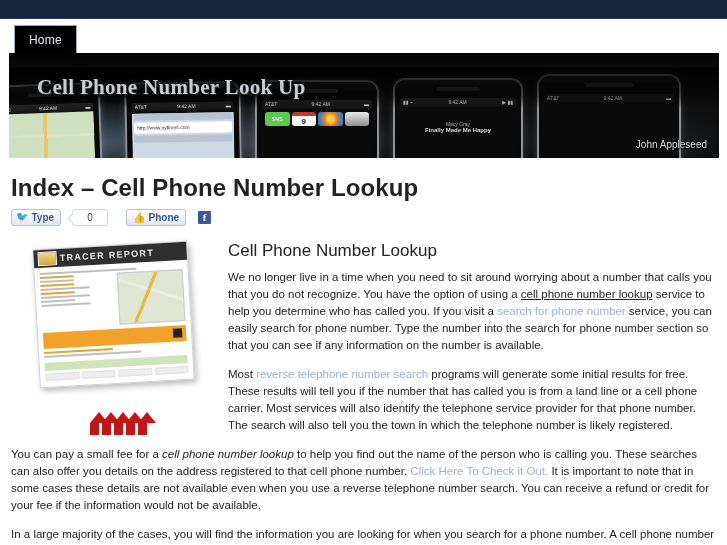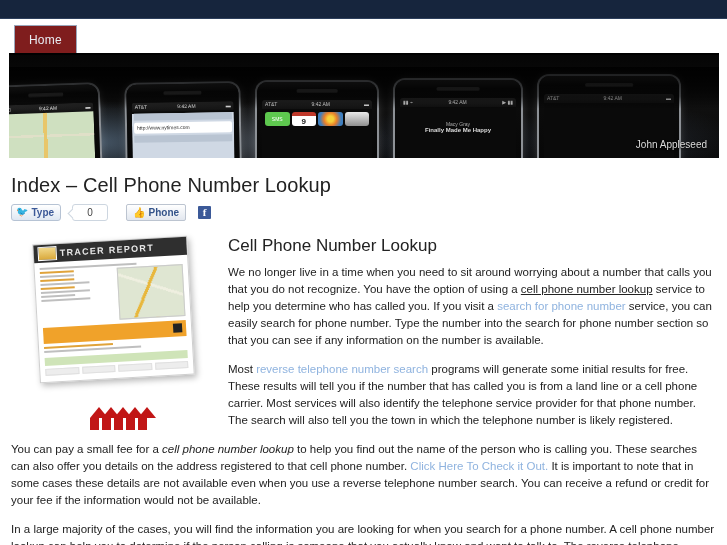--- a/index.html
+++ b/index.html
@@ -20,21 +20,21 @@
 
   
   .navstrip {
     height: 34px;
     background: #ffffff;
     padding-left: 14px;
     display: flex;
     align-items: flex-end;
   }
   .nav-item {
-    background: #7f1d1d;
+    background: #000000;
     color: #e8ecf2;
     font-size: 12px;
     line-height: 1;
     padding: 8px 14px 8px 14px;
     margin-bottom: 0;
     border: 1px solid #9aa7bb;
     border-bottom: none;
     position: relative;
     top: 1px;
     cursor: pointer;
@@ -131,22 +131,22 @@
     color: #dcdcdc; font-size: 10px;
     font-family: "Liberation Sans", sans-serif;
     text-shadow: 0 1px 2px #000;
     margin-top: 40px;
   }
 
   
   .content { padding: 0 10px 0 11px; }
 
   .page-title {
-    font-size: 20px;
-    font-weight: normal;
+    font-size: 24px;
+    font-weight: bold;
     color: #222;
     margin: 16px 0 5px 0;
     letter-spacing: .1px;
   }
 
   
   .social {
     display: flex; align-items: center;
     gap: 6px; height: 20px; margin-bottom: 14px;
     font-size: 10px; color: #333;
@@ -393,20 +393,21 @@
           <span>AT&amp;T</span>
           <span>9:42 AM</span>
           <span>▬</span>
         </div>
       </div>
     </div>
 
     <div class="appleseed">John Appleseed</div>
 
     <div class="banner-shade"></div>
+    <div class="banner-title">Cell Phone Number Look Up</div>
   </div>
 </div>
 
 <div class="content">
 
   <h1 class="page-title">Index – Cell Phone Number Lookup</h1>
 
   <div class="social">
     <span class="tweet-btn">
       <span class="tweet-bird">🐦</span>

